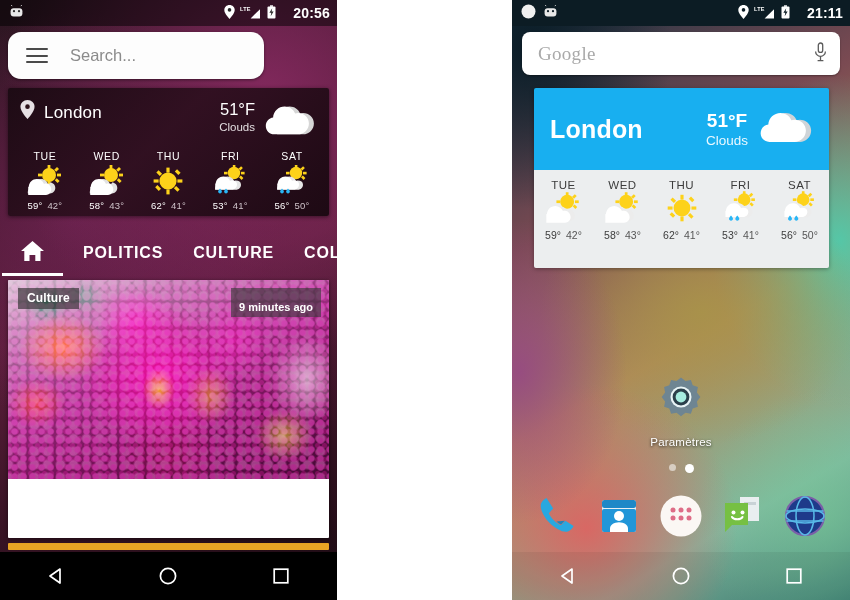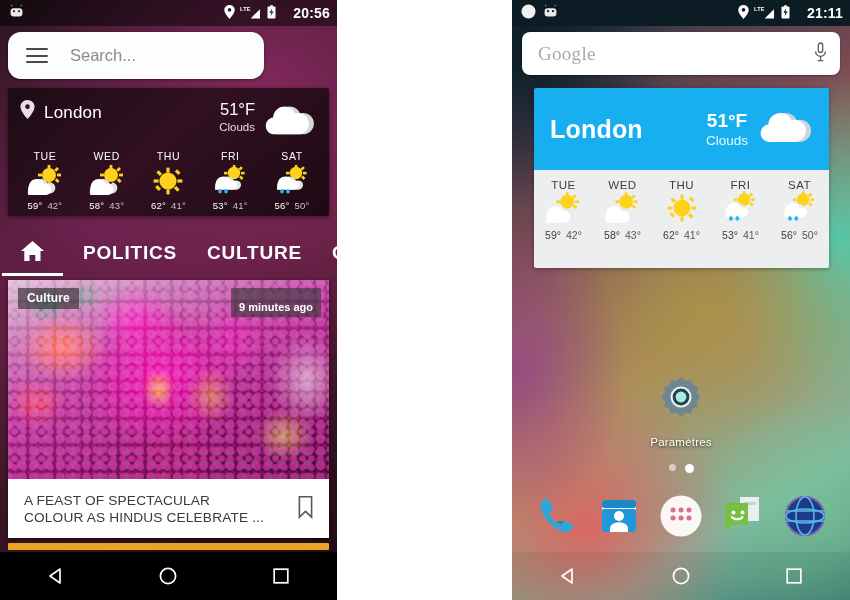--- a/index.html
+++ b/index.html
@@ -67,21 +67,21 @@
   .wx-dow { font-size: 10.5px; letter-spacing: .6px; margin-bottom: 3px; }
   .wx-hl { font-size: 9.5px; margin-top: 1px; letter-spacing: .2px; }
   .wx-hl .lo { color: #cfc3ca; margin-left: 5px; }
 
   
   .tabbar {
     position: absolute; left: 0; top: 228px; width: 100%; height: 50px;
     display: flex; align-items: center; z-index: 6; overflow: hidden;
   }
   .tab {
-    color: #ffffff; font-size: 19px; font-weight: 600; letter-spacing: .8px;
+    color: #ffffff; font-size: 16px; font-weight: 600; letter-spacing: .8px;
     padding: 0 2px; white-space: nowrap; margin-right: 26px; position: relative; height: 100%;
     display: flex; align-items: center;
   }
   .tab.home { margin-left: 18px; margin-right: 34px; }
   .tab.active::after {
     content: ""; position: absolute; left: -16px; right: -16px; bottom: 2px; height: 3px; background: #fff;
   }
 
   
   .card {
@@ -388,31 +388,20 @@
 
     </div>
 
     <div class="card">
       <div class="card-photo">
         <div class="holi"></div>
         <div class="holi-speck"></div>
         <div class="photo-tag">Culture</div>
         <div class="photo-time">9 minutes ago</div>
       </div>
-      <div class="card-foot">
-        <div class="headline">
-          <div>A FEAST OF SPECTACULAR</div>
-          <div>COLOUR AS HINDUS CELEBRATE ...</div>
-        </div>
-        <span class="bookmark ic">
-          <svg width="19" height="24" viewBox="0 0 19 24">
-              <path fill="none" stroke="#556" stroke-width="1.6" d="M3.4 1.8h12.2v20.4L9.5 16.4 3.4 22.2z"></path>
-            </svg>
-        </span>
-      </div>
     </div>
     <div class="next-card-peek"></div>
 
     <div class="navbar">
       <div class="nav-btn">
         <svg width="20" height="20" viewBox="0 0 20 20">
             <path fill="none" stroke="#fff" stroke-width="1.7" stroke-linejoin="round" d="M14 3 4 10l10 7z"></path>
           </svg>
       </div>
       <div class="nav-btn">

